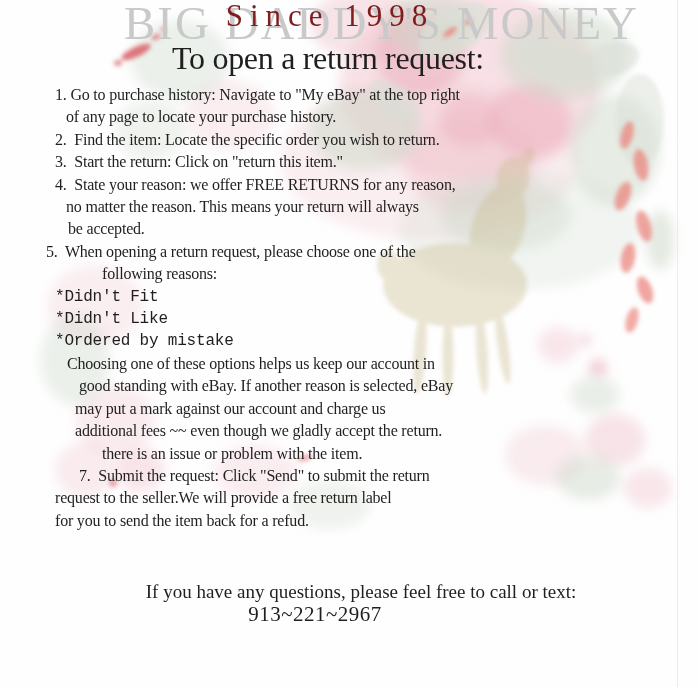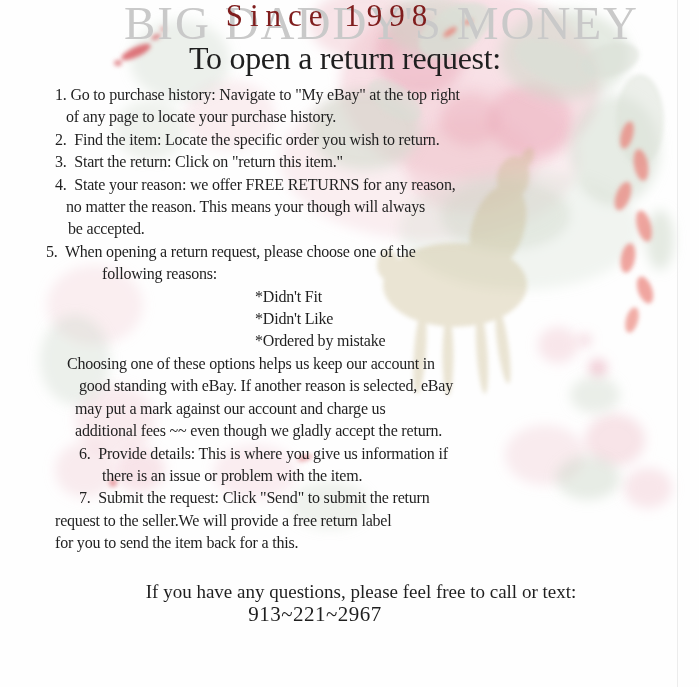--- a/index.html
+++ b/index.html
@@ -30,35 +30,34 @@
     text-align:center;
     font-size:31px;letter-spacing:7px;
   }
 
   
   .title{
     position:absolute;left:0;top:40px;width:656px;
     text-align:center;
     font-size:32px;letter-spacing:-0.3px;
     white-space:pre;
-    padding-left:17px;
   }
   .body{
     position:absolute;left:55px;top:84px;width:630px;
   }
   .bl{
     white-space:pre;
     font-size:16px;line-height:22.4px;letter-spacing:-0.2px;
   }
   .ml11{margin-left:11px;}
   .ml13{margin-left:13px;}
   .mlneg{margin-left:-9px;}
   .ml47{margin-left:47px;}
   .ml45{}
-  .ml200{margin-left:200px;}
+  .ml200{font-family:Liberation Mono, monospace;}
   .ml26{margin-left:12px;}
   .ml24{margin-left:24px;}
   .ml28{margin-left:20px;}
 
   .contact-line{
     position:absolute;left:22px;top:581px;width:678px;
     text-align:center;font-size:19px;white-space:pre;
   }
   .phone-line{
     position:absolute;left:0;top:602px;width:630px;
@@ -169,34 +168,33 @@
   <div class="wm wm-since" style="color: #7f1d1d;">Since 1998</div>
 
   <div class="title">To open a return request:</div>
 
   <div class="body">
     <div class="bl">1. Go to purchase history: Navigate to "My eBay" at the top right</div>
     <div class="bl ml11">of any page to locate your purchase history.</div>
     <div class="bl">2.  Find the item: Locate the specific order you wish to return.</div>
     <div class="bl">3.  Start the return: Click on "return this item."</div>
     <div class="bl">4.  State your reason: we offer FREE RETURNS for any reason,</div>
-    <div class="bl ml11">no matter the reason. This means your though will always</div>
+    <div class="bl ml11">no matter the reason. This means your return will always</div>
     <div class="bl ml13">be accepted.</div>
     <div class="bl mlneg">5.  When opening a return request, please choose one of the</div>
     <div class="bl ml47">following reasons:</div>
     <div class="bl ml200">*Didn't Fit</div>
     <div class="bl ml200">*Didn't Like</div>
     <div class="bl ml200">*Ordered by mistake</div>
     <div class="bl ml26">Choosing one of these options helps us keep our account in</div>
     <div class="bl ml24">good standing with eBay. If another reason is selected, eBay</div>
     <div class="bl ml28">may put a mark against our account and charge us</div>
     <div class="bl ml28">additional fees ~~ even though we gladly accept the return.</div>
-    <div class="bl ml24">6.  Provide details: This is where you give us information if</div>
     <div class="bl ml47">there is an issue or problem with the item.</div>
     <div class="bl ml24">7.  Submit the request: Click "Send" to submit the return</div>
     <div class="bl ml45">request to the seller.We will provide a free return label</div>
-    <div class="bl ml45">for you to send the item back for a this.</div>
+    <div class="bl ml45">for you to send the item back for a refud.</div>
   </div>
 
   <div class="contact-line">If you have any questions, please feel free to call or text:</div>
   <div class="phone-line">913~221~2967</div>
 
 </div>
 
 </body></html>

